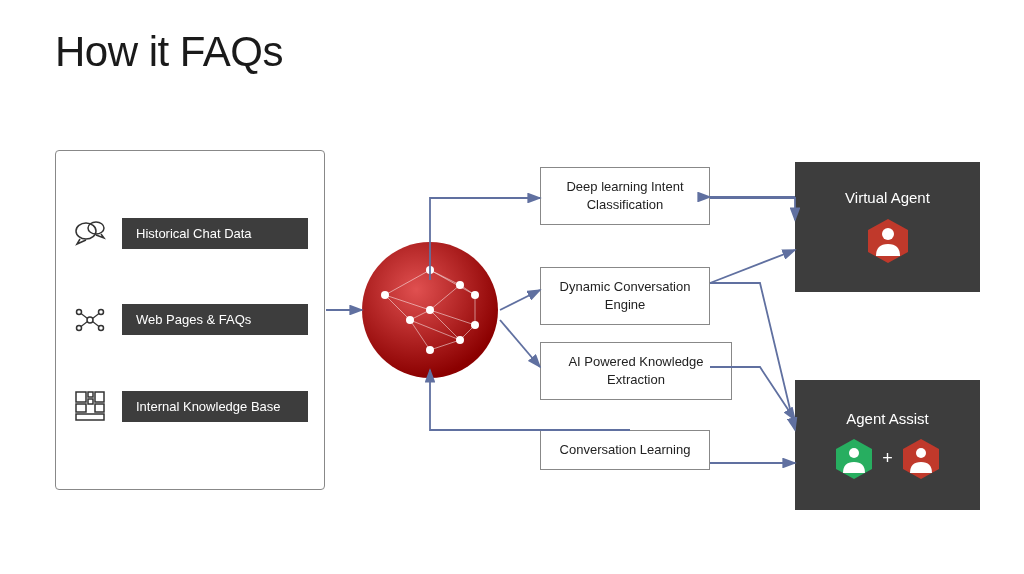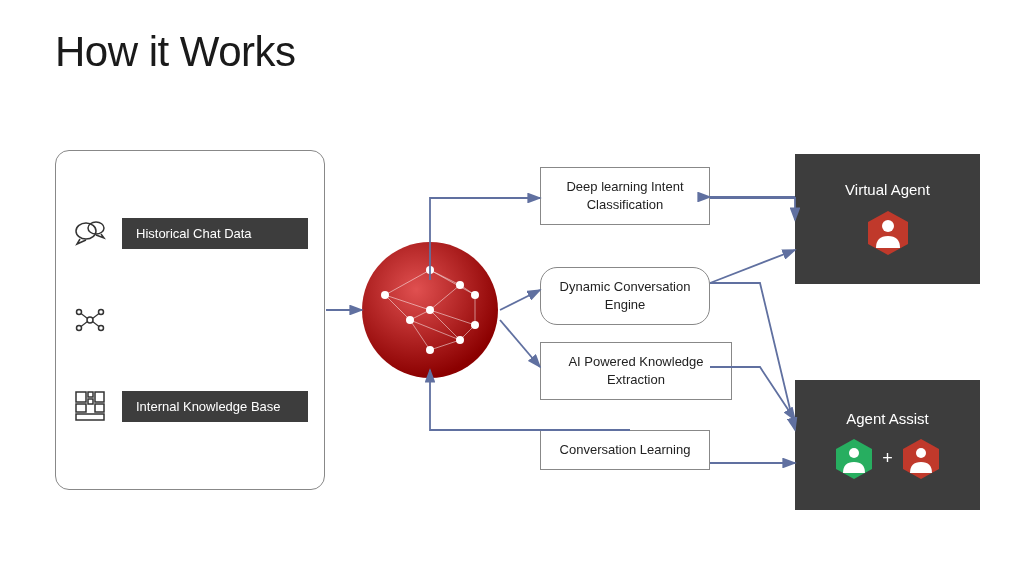--- a/index.html
+++ b/index.html
@@ -23,21 +23,21 @@
     }
 
     
     .left-panel {
       position: absolute;
       top: 150px;
       left: 55px;
       width: 270px;
       height: 340px;
       border: 1.5px solid #888;
-      border-radius: 14px;
+      border-radius: 4px;
       display: flex;
       flex-direction: column;
       justify-content: space-evenly;
       padding: 12px 16px;
       background: #fff;
     }
 
     .data-item {
       display: flex;
       align-items: center;
@@ -86,21 +86,20 @@
     .box-deep-learning {
       top: 167px;
       left: 540px;
       width: 170px;
     }
 
     .box-dynamic-conv {
       top: 267px;
       left: 540px;
       width: 170px;
-      border-radius: 17px;
     }
 
     .box-knowledge {
       top: 342px;
       left: 540px;
       width: 192px;
     }
 
     .box-reinforcement {
       top: 430px;
@@ -114,21 +113,21 @@
       background: #3d3d3d;
       color: #fff;
       display: flex;
       flex-direction: column;
       align-items: center;
       justify-content: center;
       gap: 10px;
     }
 
     .virtual-agent-panel {
-      top: 154px;
+      top: 162px;
       left: 795px;
       width: 185px;
       height: 130px;
     }
 
     .agent-assist-panel {
       top: 380px;
       left: 795px;
       width: 185px;
       height: 130px;
@@ -174,21 +173,21 @@
       top: 0;
       left: 0;
       width: 1024px;
       height: 574px;
       pointer-events: none;
     }
   </style>
 </head>
 <body>
 
-<h1 class="page-title">How it Works</h1>
+<h1 class="page-title">How it FAQs</h1>
 
 <div class="left-panel">
 
   <div class="data-item">
     <div class="data-icon">
       <svg width="32" height="30" viewBox="0 0 32 30" fill="none">
         <ellipse cx="12" cy="13" rx="10" ry="8" stroke="#333" stroke-width="1.5" fill="none"></ellipse>
         <path d="M6 21 L3 26 L12 22" stroke="#333" stroke-width="1.5" fill="none"></path>
         <ellipse cx="22" cy="10" rx="8" ry="6" stroke="#333" stroke-width="1.5" fill="none"></ellipse>
         <path d="M27 16 L30 20 L22 17" stroke="#333" stroke-width="1.5" fill="none"></path>
@@ -204,20 +203,21 @@
         <circle cx="5" cy="8" r="2.5" stroke="#333" stroke-width="1.5" fill="none"></circle>
         <circle cx="27" cy="8" r="2.5" stroke="#333" stroke-width="1.5" fill="none"></circle>
         <circle cx="5" cy="24" r="2.5" stroke="#333" stroke-width="1.5" fill="none"></circle>
         <circle cx="27" cy="24" r="2.5" stroke="#333" stroke-width="1.5" fill="none"></circle>
         <line x1="13.5" y1="14.5" x2="7" y2="9.5" stroke="#333" stroke-width="1.2"></line>
         <line x1="18.5" y1="14.5" x2="25" y2="9.5" stroke="#333" stroke-width="1.2"></line>
         <line x1="13.5" y1="17.5" x2="7" y2="22.5" stroke="#333" stroke-width="1.2"></line>
         <line x1="18.5" y1="17.5" x2="25" y2="22.5" stroke="#333" stroke-width="1.2"></line>
       </svg>
     </div>
+    <div class="data-label">Web Pages &amp; FAQs</div>
   </div>
 
   <div class="data-item">
     <div class="data-icon">
       <svg width="32" height="32" viewBox="0 0 32 32" fill="none">
         <rect x="2" y="2" width="10" height="10" stroke="#333" stroke-width="1.5" fill="none"></rect>
         <rect x="14" y="2" width="5" height="5" stroke="#333" stroke-width="1.5" fill="none"></rect>
         <rect x="21" y="2" width="9" height="10" stroke="#333" stroke-width="1.5" fill="none"></rect>
         <rect x="2" y="14" width="10" height="8" stroke="#333" stroke-width="1.5" fill="none"></rect>
         <rect x="14" y="9" width="5" height="5" stroke="#333" stroke-width="1.5" fill="none"></rect>

